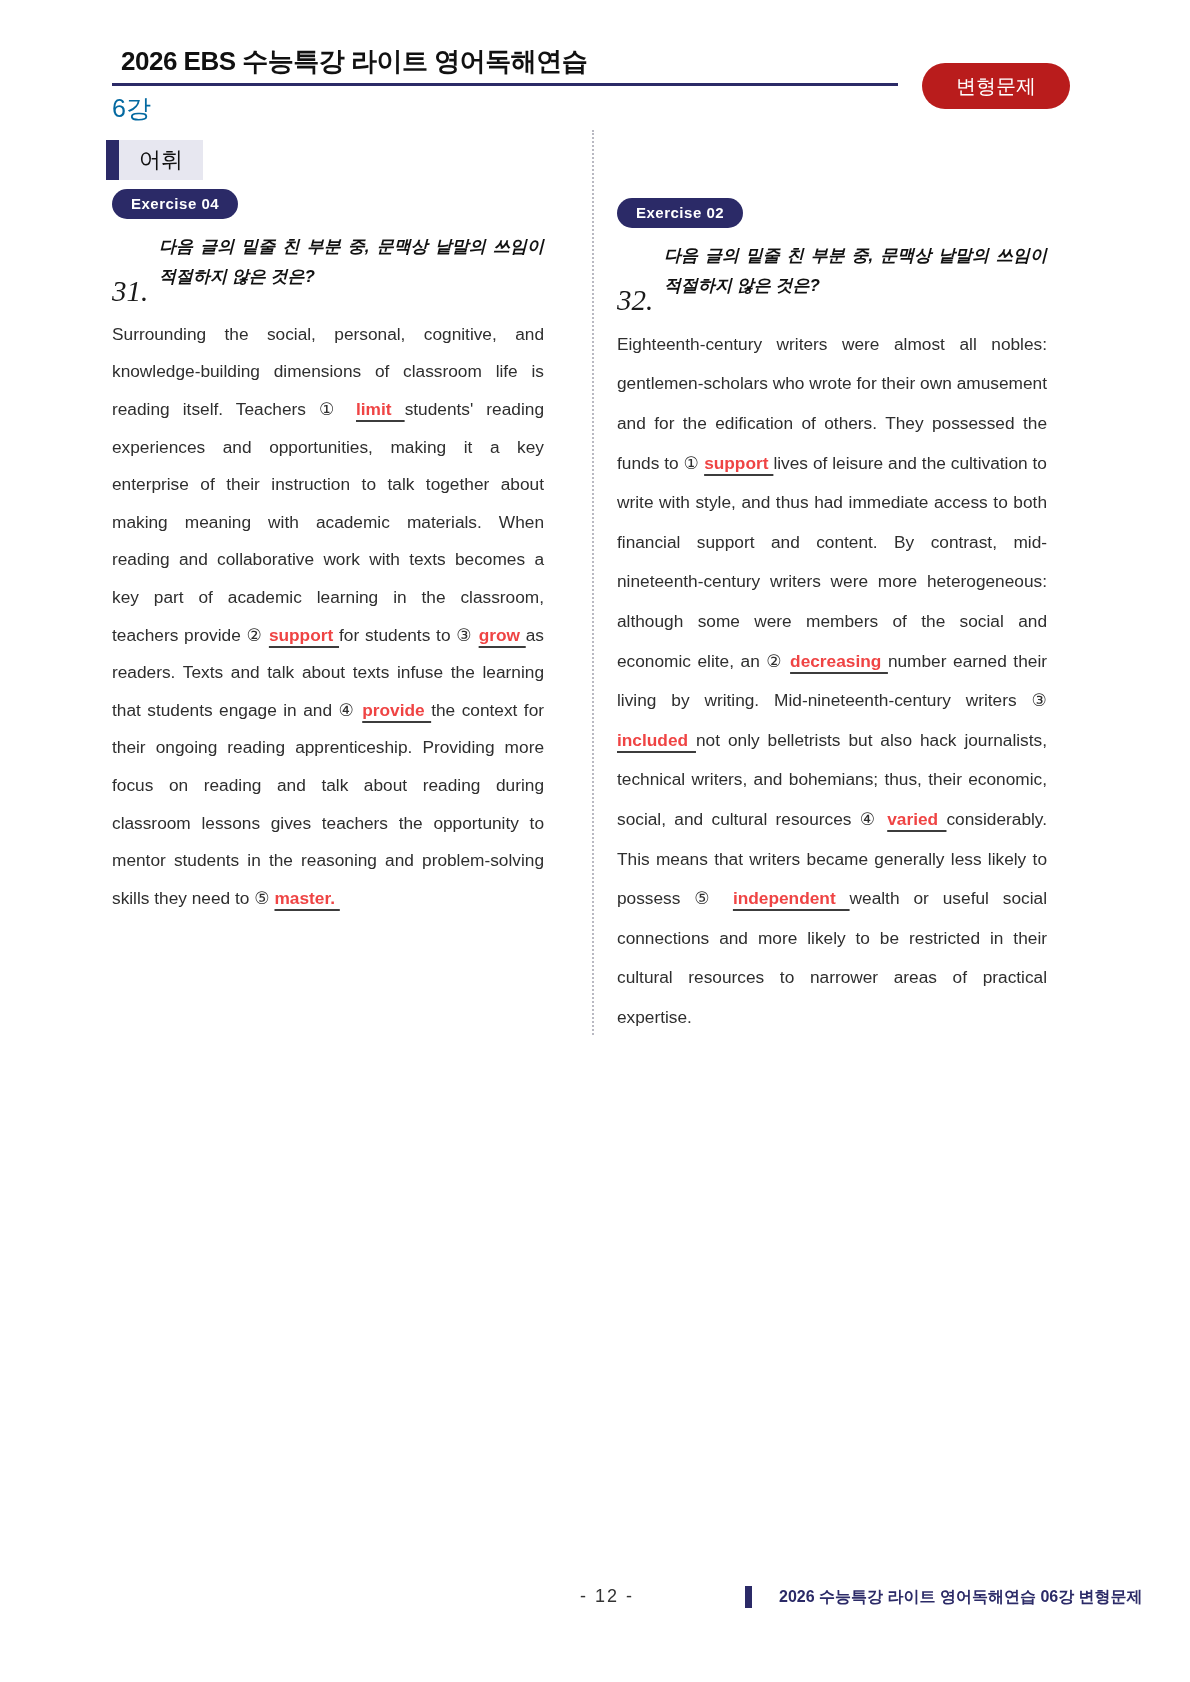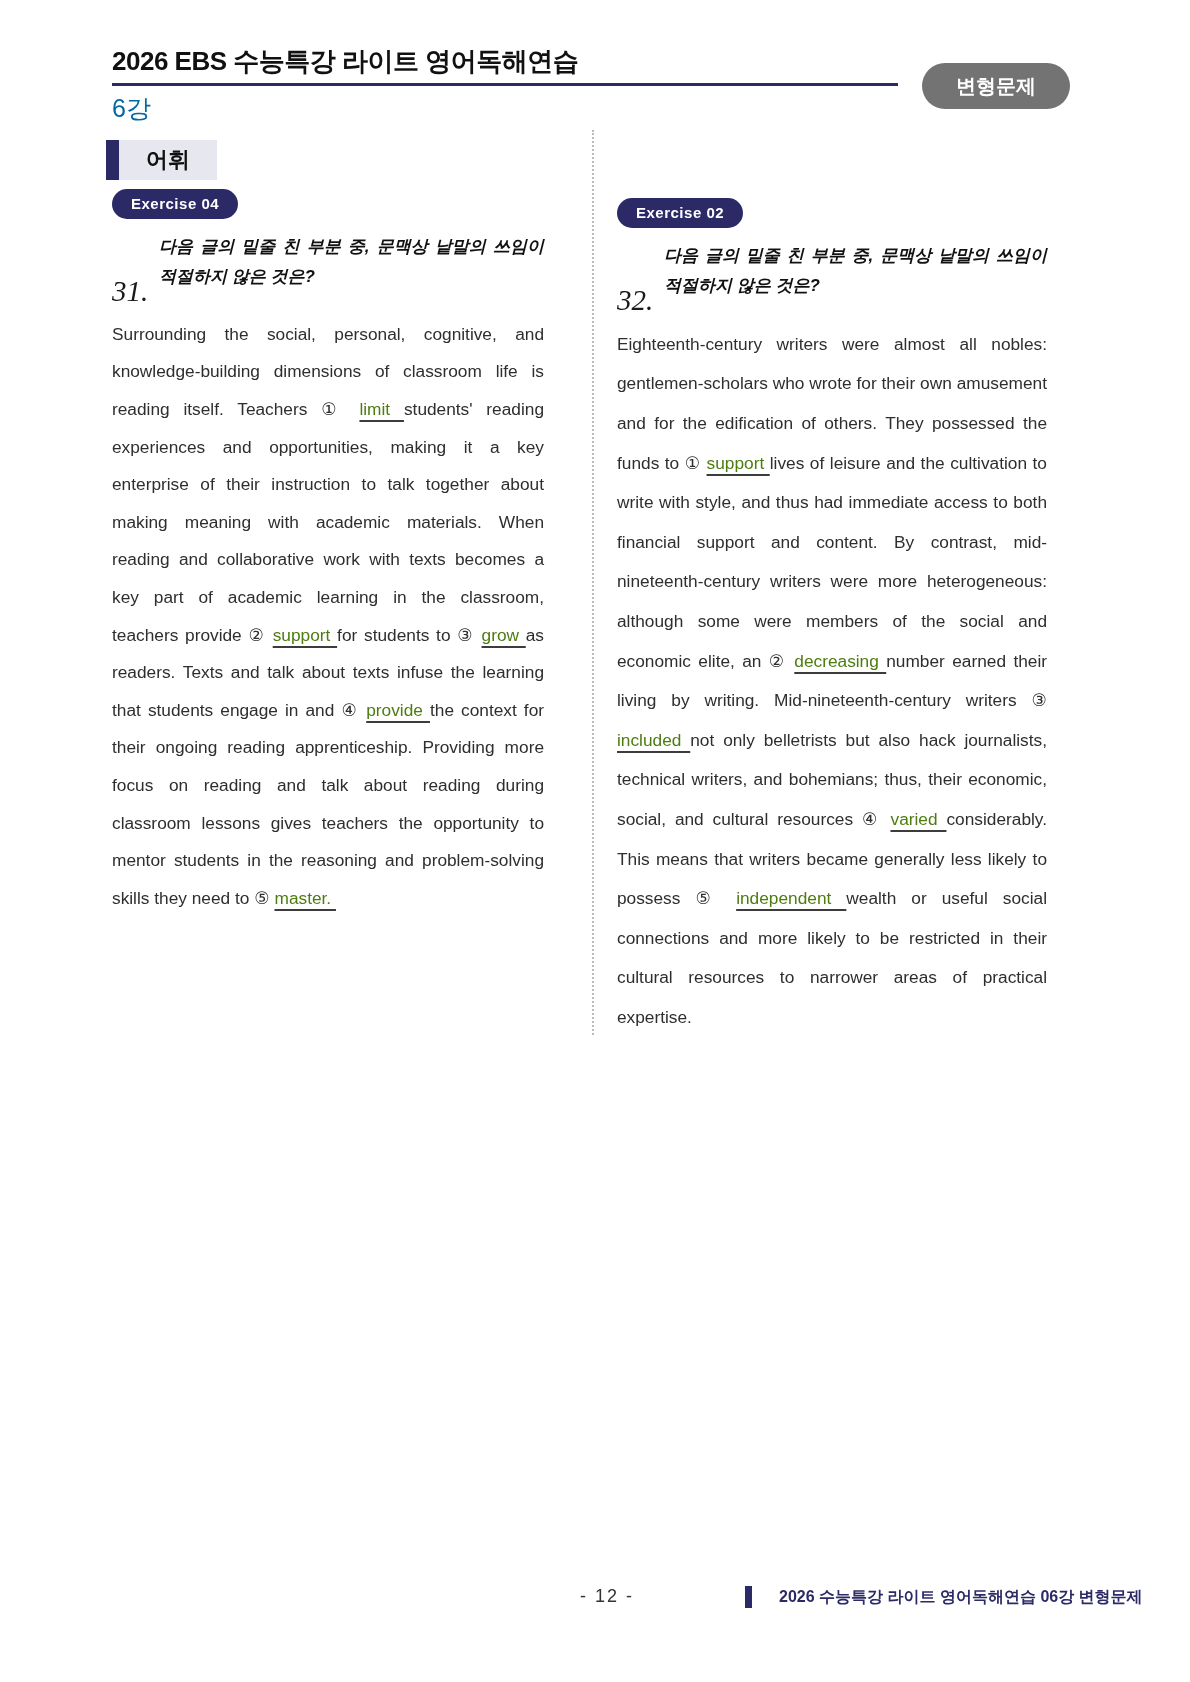--- a/index.html
+++ b/index.html
@@ -6,33 +6,33 @@
   .page {
     position:relative;
     width:1190px; height:1682px;
     background:#ffffff;
     font-family:"Liberation Sans","DejaVu Sans",sans-serif;
     color:#222;
     overflow:hidden;
   }
   
   .doc-title {
-    position:absolute; left:112px; top:44px;
+    position:absolute; left:121px; top:44px;
     font-size:26px; font-weight:bold; color:#111;
     letter-spacing:-0.5px; white-space:nowrap;
   }
   .title-rule {
     position:absolute; left:112px; top:83px;
     width:786px; height:3px; background:#2b2a67;
   }
   .variant-badge {
     position:absolute; left:922px; top:63px;
     width:148px; height:46px;
-    background:#737373; color:#ffffff;
-    font-size:20px; font-weight:bold;
+    background:#b91c1c; color:#ffffff;
+    font-size:20px; font-weight:normal;
     border-radius:23px;
     display:flex; align-items:center; justify-content:center;
   }
   .chapter {
     position:absolute; left:112px; top:92px;
     color:#0369a1; font-size:25px; font-weight:normal;
   }
   
   .col { position:absolute; top:140px; }
   .col-left  { left:112px; width:432px; }
@@ -40,22 +40,22 @@
   .divider {
     position:absolute; left:592px; top:130px;
     height:905px; width:0;
     border-left:2px dotted #b9b9c2;
   }
   
   .section-header { display:flex; height:40px; margin-left:-6px; }
   .section-bar { width:13px; height:40px; background:#2b2a67; flex:none; }
   .section-label {
     background:#e7e7f0; color:#111;
-    font-size:22px; font-weight:bold;
-    line-height:40px; padding:0 27px;
+    font-size:22px; font-weight:normal;
+    line-height:40px; padding:0 20px;
   }
   
   .ex-badge {
     display:inline-block; margin-top:9px;
     padding:0 19px; height:30px; line-height:30px;
     background:#2b2a67; color:#ffffff;
     border-radius:16px;
     font-size:15px; font-weight:bold; letter-spacing:0.5px;
   }
   .question { display:flex; margin-top:13px; }
@@ -72,21 +72,21 @@
   }
   
   .passage {
     margin-top:8px;
     font-size:17.3px; color:#2e2e2e;
     line-height:37.6px;
     text-align:justify;
   }
   .col-right .passage { line-height:39.6px; }
   .choice-word {
-    font-weight:normal; color:#4d7c0f;
+    font-weight:bold; color:#ef4444;
     text-decoration:underline;
     text-decoration-thickness:2px;
     text-underline-offset:5px;
     text-decoration-color:#3c3c3c;
   }
   .circ { font-weight:normal; }
   
   .page-num {
     position:absolute; top:1586px; left:12px; width:100%;
     text-align:center; font-size:18px; color:#333;

